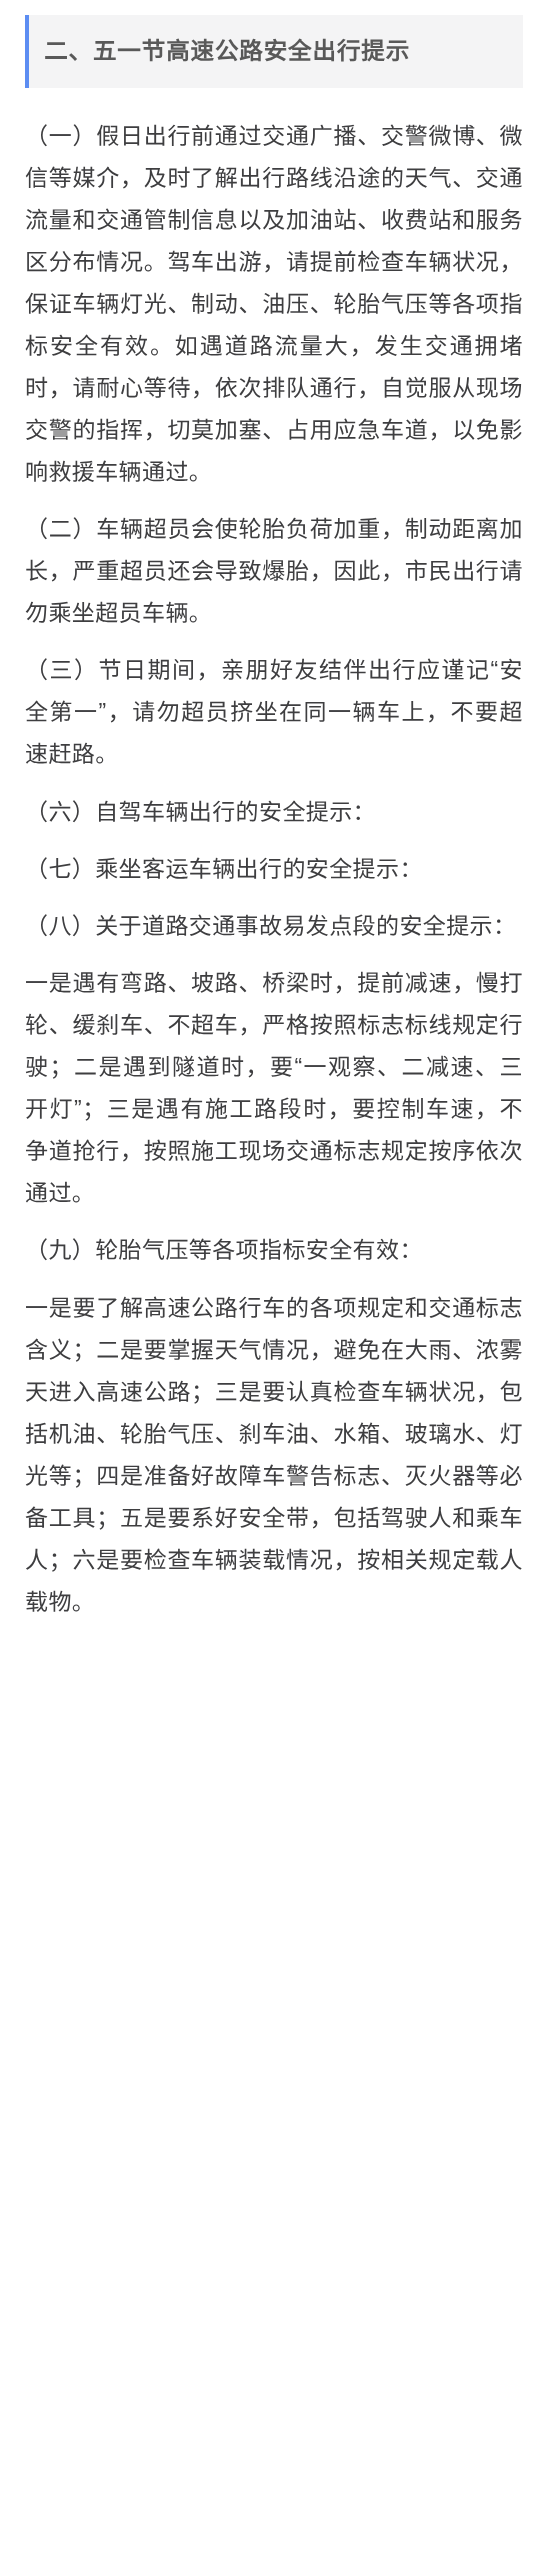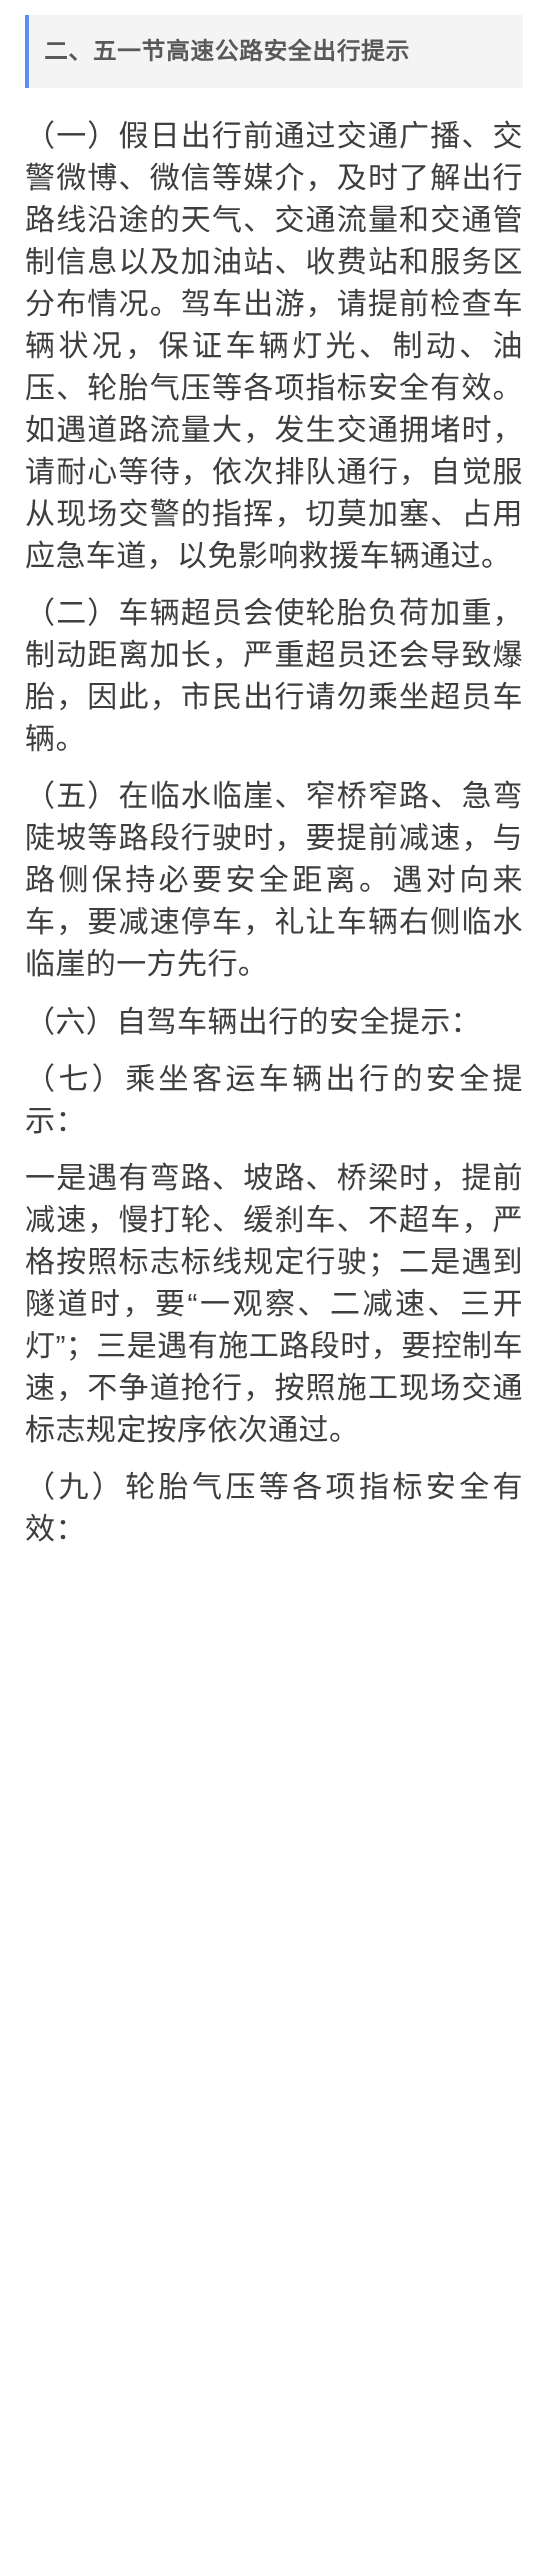--- a/index.html
+++ b/index.html
@@ -30,21 +30,21 @@
   .section-title {
     font-size: 23.6px;
     font-weight: bold;
     color: #595959;
     letter-spacing: 0.8px;
     line-height: 1.2;
   }
   .article {
     margin: 27.4px 25px 0 25px;
     color: #3e3e40;
-    font-size: 30px;
+    font-size: 23px;
     line-height: 42px;
     text-align: justify;
     letter-spacing: 0.4px;
   }
   .article p {
     margin: 0 0 15.2px 0;
     word-break: break-all;
   }
   .article p:last-child {
     margin-bottom: 0;
@@ -55,21 +55,23 @@
 
 <div class="page">
 
   <header class="section-header">
     <span class="section-title">二、五一节高速公路安全出行提示</span>
   </header>
 
   <main class="article">
     <p>（一）假日出行前通过交通广播、交警微博、微信等媒介，及时了解出行路线沿途的天气、交通流量和交通管制信息以及加油站、收费站和服务区分布情况。驾车出游，请提前检查车辆状况，保证车辆灯光、制动、油压、轮胎气压等各项指标安全有效。如遇道路流量大，发生交通拥堵时，请耐心等待，依次排队通行，自觉服从现场交警的指挥，切莫加塞、占用应急车道，以免影响救援车辆通过。</p>
     <p>（二）车辆超员会使轮胎负荷加重，制动距离加长，严重超员还会导致爆胎，因此，市民出行请勿乘坐超员车辆。</p>
-    <p>（五）在临水临崖、窄桥窄路、急弯陡坡等路段行驶时，要提前减速，与路侧保持必要安全距离。遇对向来车，要减速停车，礼让车辆右侧临水临崖的一方先行。</p>
+    <p>（三）节日期间，亲朋好友结伴出行应谨记“安全第一”，请勿超员挤坐在同一辆车上，不要超速赶路。</p>
     <p>（六）自驾车辆出行的安全提示：</p>
     <p>（七）乘坐客运车辆出行的安全提示：</p>
+    <p>（八）关于道路交通事故易发点段的安全提示：</p>
     <p>一是遇有弯路、坡路、桥梁时，提前减速，慢打轮、缓刹车、不超车，严格按照标志标线规定行驶；二是遇到隧道时，要“一观察、二减速、三开灯”；三是遇有施工路段时，要控制车速，不争道抢行，按照施工现场交通标志规定按序依次通过。</p>
     <p>（九）轮胎气压等各项指标安全有效：</p>
+    <p>一是要了解高速公路行车的各项规定和交通标志含义；二是要掌握天气情况，避免在大雨、浓雾天进入高速公路；三是要认真检查车辆状况，包括机油、轮胎气压、刹车油、水箱、玻璃水、灯光等；四是准备好故障车警告标志、灭火器等必备工具；五是要系好安全带，包括驾驶人和乘车人；六是要检查车辆装载情况，按相关规定载人载物。</p>
   </main>
 
 </div>
 
 
 </body></html>

